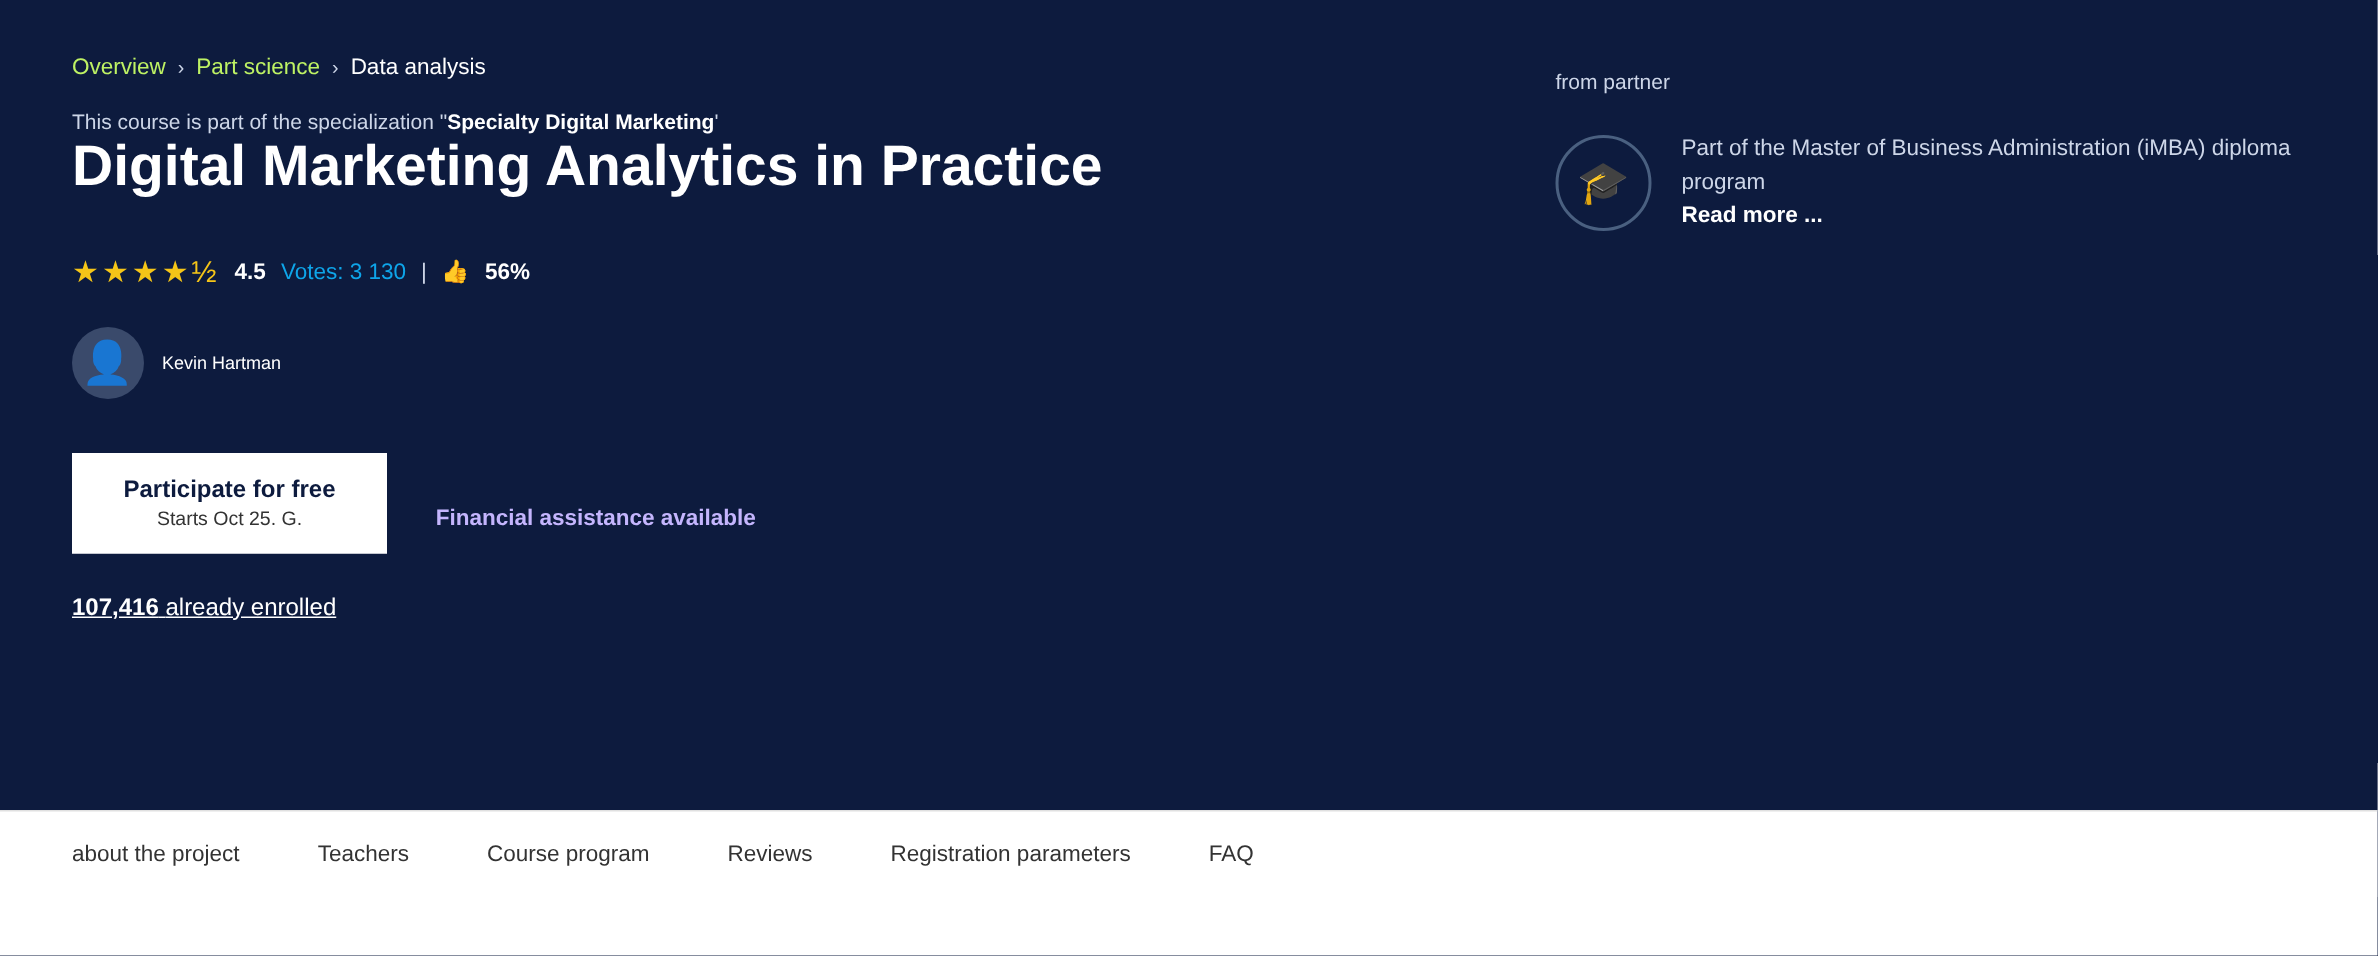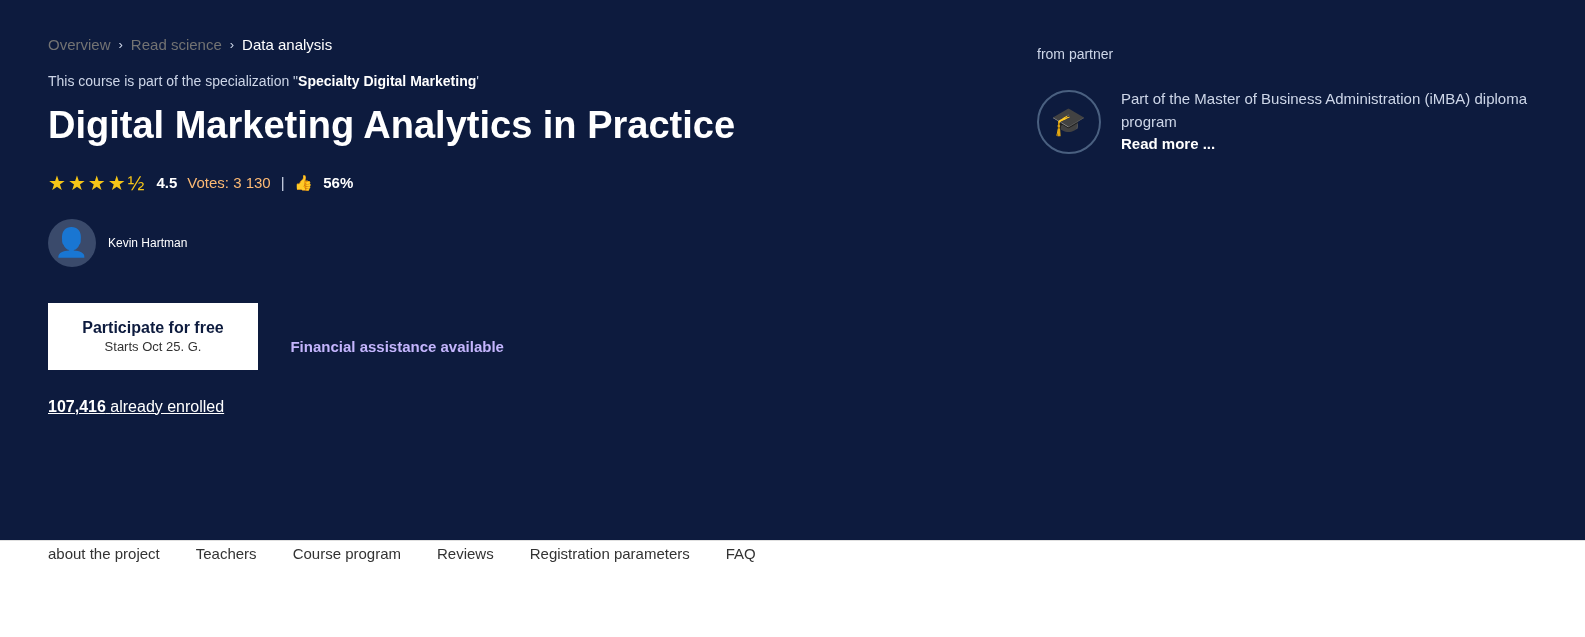--- a/index.html
+++ b/index.html
@@ -19,49 +19,48 @@
       max-width: 720px;
     }
 
     .breadcrumb {
       display: flex;
       align-items: center;
       gap: 8px;
       font-size: 15px;
       margin-bottom: 20px;
     }
-    .breadcrumb span { color: #737373; }
+    .breadcrumb span { color: #bef264; }
     .breadcrumb .separator { color: #cdd6e8; font-size: 13px; }
     .breadcrumb .current { color: #fff; font-weight: normal; }
 
     .specialization-note {
       font-size: 14px;
       color: #cdd6e8;
-      margin-bottom: 14px;
     }
     .specialization-note strong { color: #fff; font-weight: bold; }
 
     .course-title {
       font-size: 38px;
       font-weight: bold;
       color: #fff;
       line-height: 1.2;
-      margin-bottom: 22px;
+      margin-bottom: 34px;
     }
 
     .rating-row {
       display: flex;
       align-items: center;
       gap: 10px;
       margin-bottom: 24px;
       font-size: 15px;
     }
     .stars { color: #f5c518; font-size: 20px; letter-spacing: 2px; }
     .rating-num { color: #fff; font-weight: bold; }
-    .votes { color: #fdba74; }
+    .votes { color: #0ea5e9; }
     .divider-bar { color: #cdd6e8; }
     .thumbs { color: #4fa3e0; }
     .percent { color: #fff; font-weight: bold; }
 
     .instructor-row {
       display: flex;
       align-items: center;
       gap: 12px;
       margin-bottom: 36px;
     }
@@ -170,24 +169,24 @@
       font-size: 28px;
       flex-shrink: 0;
     }
     .mba-text { font-size: 15px; color: #cdd6e8; line-height: 1.5; }
     .mba-text .read-more { color: #fff; font-weight: bold; cursor: pointer; }
 
     
     .bottom-nav {
       background: #fff;
       border-top: 1px solid #e0e0e0;
-      padding: 4px 48px;
-      display: flex;
-      align-items: center;
-      gap: 36px;
+      padding: 20px 48px;
+      display: flex;
+      align-items: center;
+      gap: 52px;
     }
     .nav-item {
       font-size: 15px;
       color: #333;
       cursor: pointer;
       text-decoration: none;
     }
     .i-bar-top, .i-bar-bottom {
       display: block;
       width: 58px;
@@ -210,21 +209,21 @@
   </style>
 </head>
 <body>
 
 <div class="hero">
   <div class="hero-left">
 
     <div class="breadcrumb">
       <span>Overview</span>
       <span class="separator">›</span>
-      <span>Read science</span>
+      <span>Part science</span>
       <span class="separator">›</span>
       <span class="current">Data analysis</span>
     </div>
 
     <div class="specialization-note">
       <span>This course is part of the specialization "</span><strong>Specialty Digital Marketing</strong><span>'</span>
     </div>
 
     <h1 class="course-title">Digital Marketing Analytics in Practice</h1>
 

